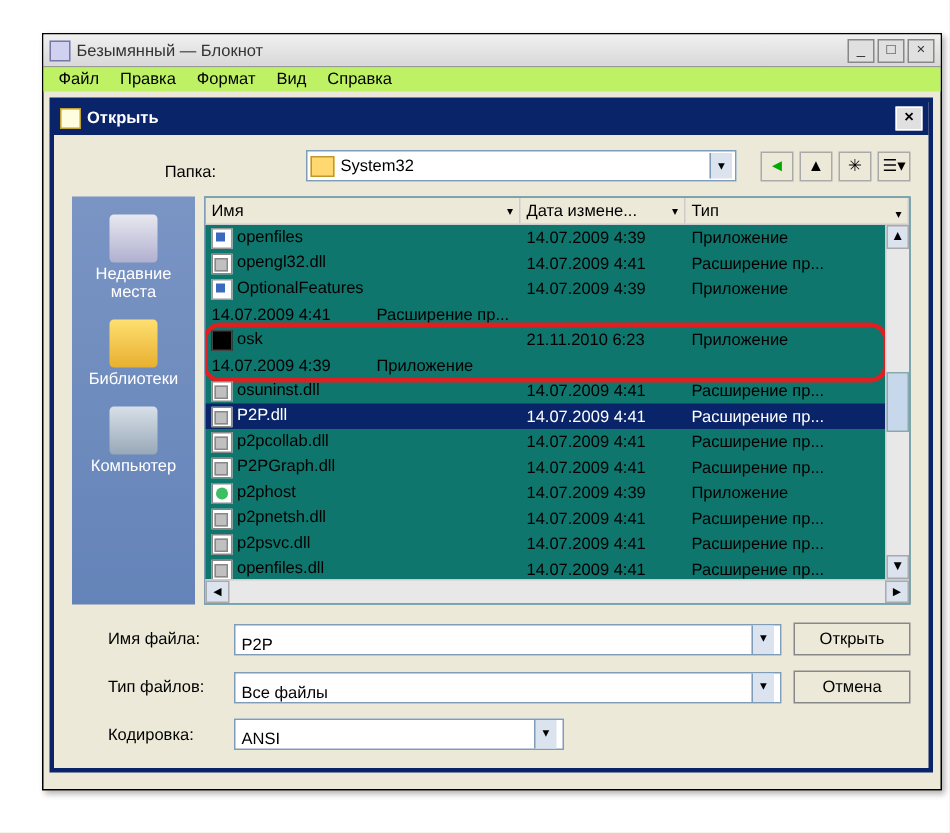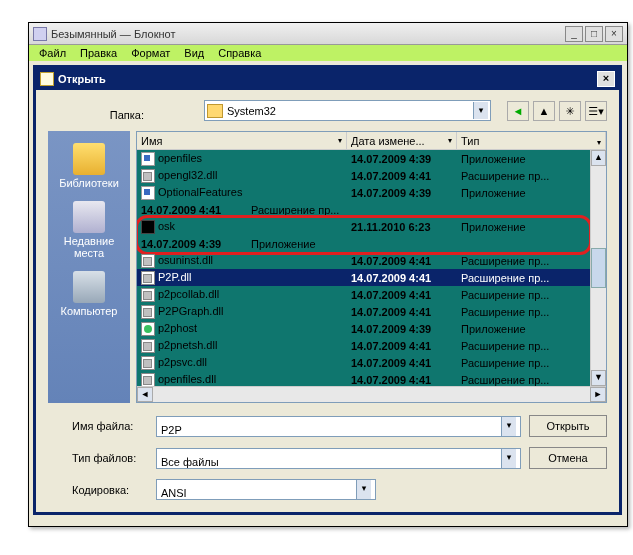--- a/index.html
+++ b/index.html
@@ -36,21 +36,21 @@
 .fl-col { border-right: 1px solid #ccc; padding: 2px 4px; display: flex; align-items: center; position: relative; }
 .fl-col .sort { position: absolute; right: 4px; font-size: 8px; }
 .col-name { width: 210px; }
 .col-date { width: 110px; }
 .col-type { flex: 1; align-items: flex-end; }
 .fl-body { flex: 1; overflow: hidden; position: relative; }
 .fl-row { display: flex; height: 17px; align-items: center; }
 .fl-row.selected { background: #0a246a; color: #fff; }
 .fl-cell { padding: 0 4px; white-space: nowrap; overflow: hidden; }
 .cell-name { width: 210px; display: flex; gap: 3px; }
-.cell-date { width: 110px; font-weight: bold; }
+.cell-date { width: 110px; }
 .cell-type { flex: 1; }
 .fi { width: 14px; height: 14px; flex-shrink: 0; }
 .fi-app { background: #fff; border: 1px solid #999; position: relative; }
 .fi-app::after { content: ""; position: absolute; left: 2px; top: 2px; width: 6px; height: 6px; background: #3a6ac0; }
 .fi-dll { background: #fff; border: 1px solid #888; position: relative; }
 .fi-dll::after { content: ""; position: absolute; left: 1px; bottom: 1px; width: 7px; height: 7px; background: #c0c0c0; border: 1px solid #888; }
 .fi-cmd { background: #000; border: 1px solid #444; }
 .fi-kbd { background: linear-gradient(#6bb5ff,#2a7bd8); border: 1px solid #2a60a0; }
 .fi-green { background: #fff; border: 1px solid #888; position: relative; }
 .fi-green::after { content: ""; position: absolute; left: 2px; top: 2px; width: 8px; height: 8px; background: #3ac060; border-radius: 50%; }
@@ -109,26 +109,26 @@
         <div class="nav-btn back">◄</div>
         <div class="nav-btn">▲</div>
         <div class="nav-btn">✳</div>
         <div class="nav-btn">☰▾</div>
       </div>
     </div>
 
     <div class="main-area">
       <div class="sidebar">
         <div class="side-item">
+          <div class="side-icon si-recent"></div>
+          <span>Недавние места</span>
+        </div>
+        <div class="side-item">
           <div class="side-icon si-lib"></div>
           <span>Библиотеки</span>
-        </div>
-        <div class="side-item">
-          <div class="side-icon si-recent"></div>
-          <span>Недавние места</span>
         </div>
         <div class="side-item">
           <div class="side-icon si-comp"></div>
           <span>Компьютер</span>
         </div>
       </div>
 
       <div class="filelist">
         <div class="fl-header">
           <div class="fl-col col-name">

